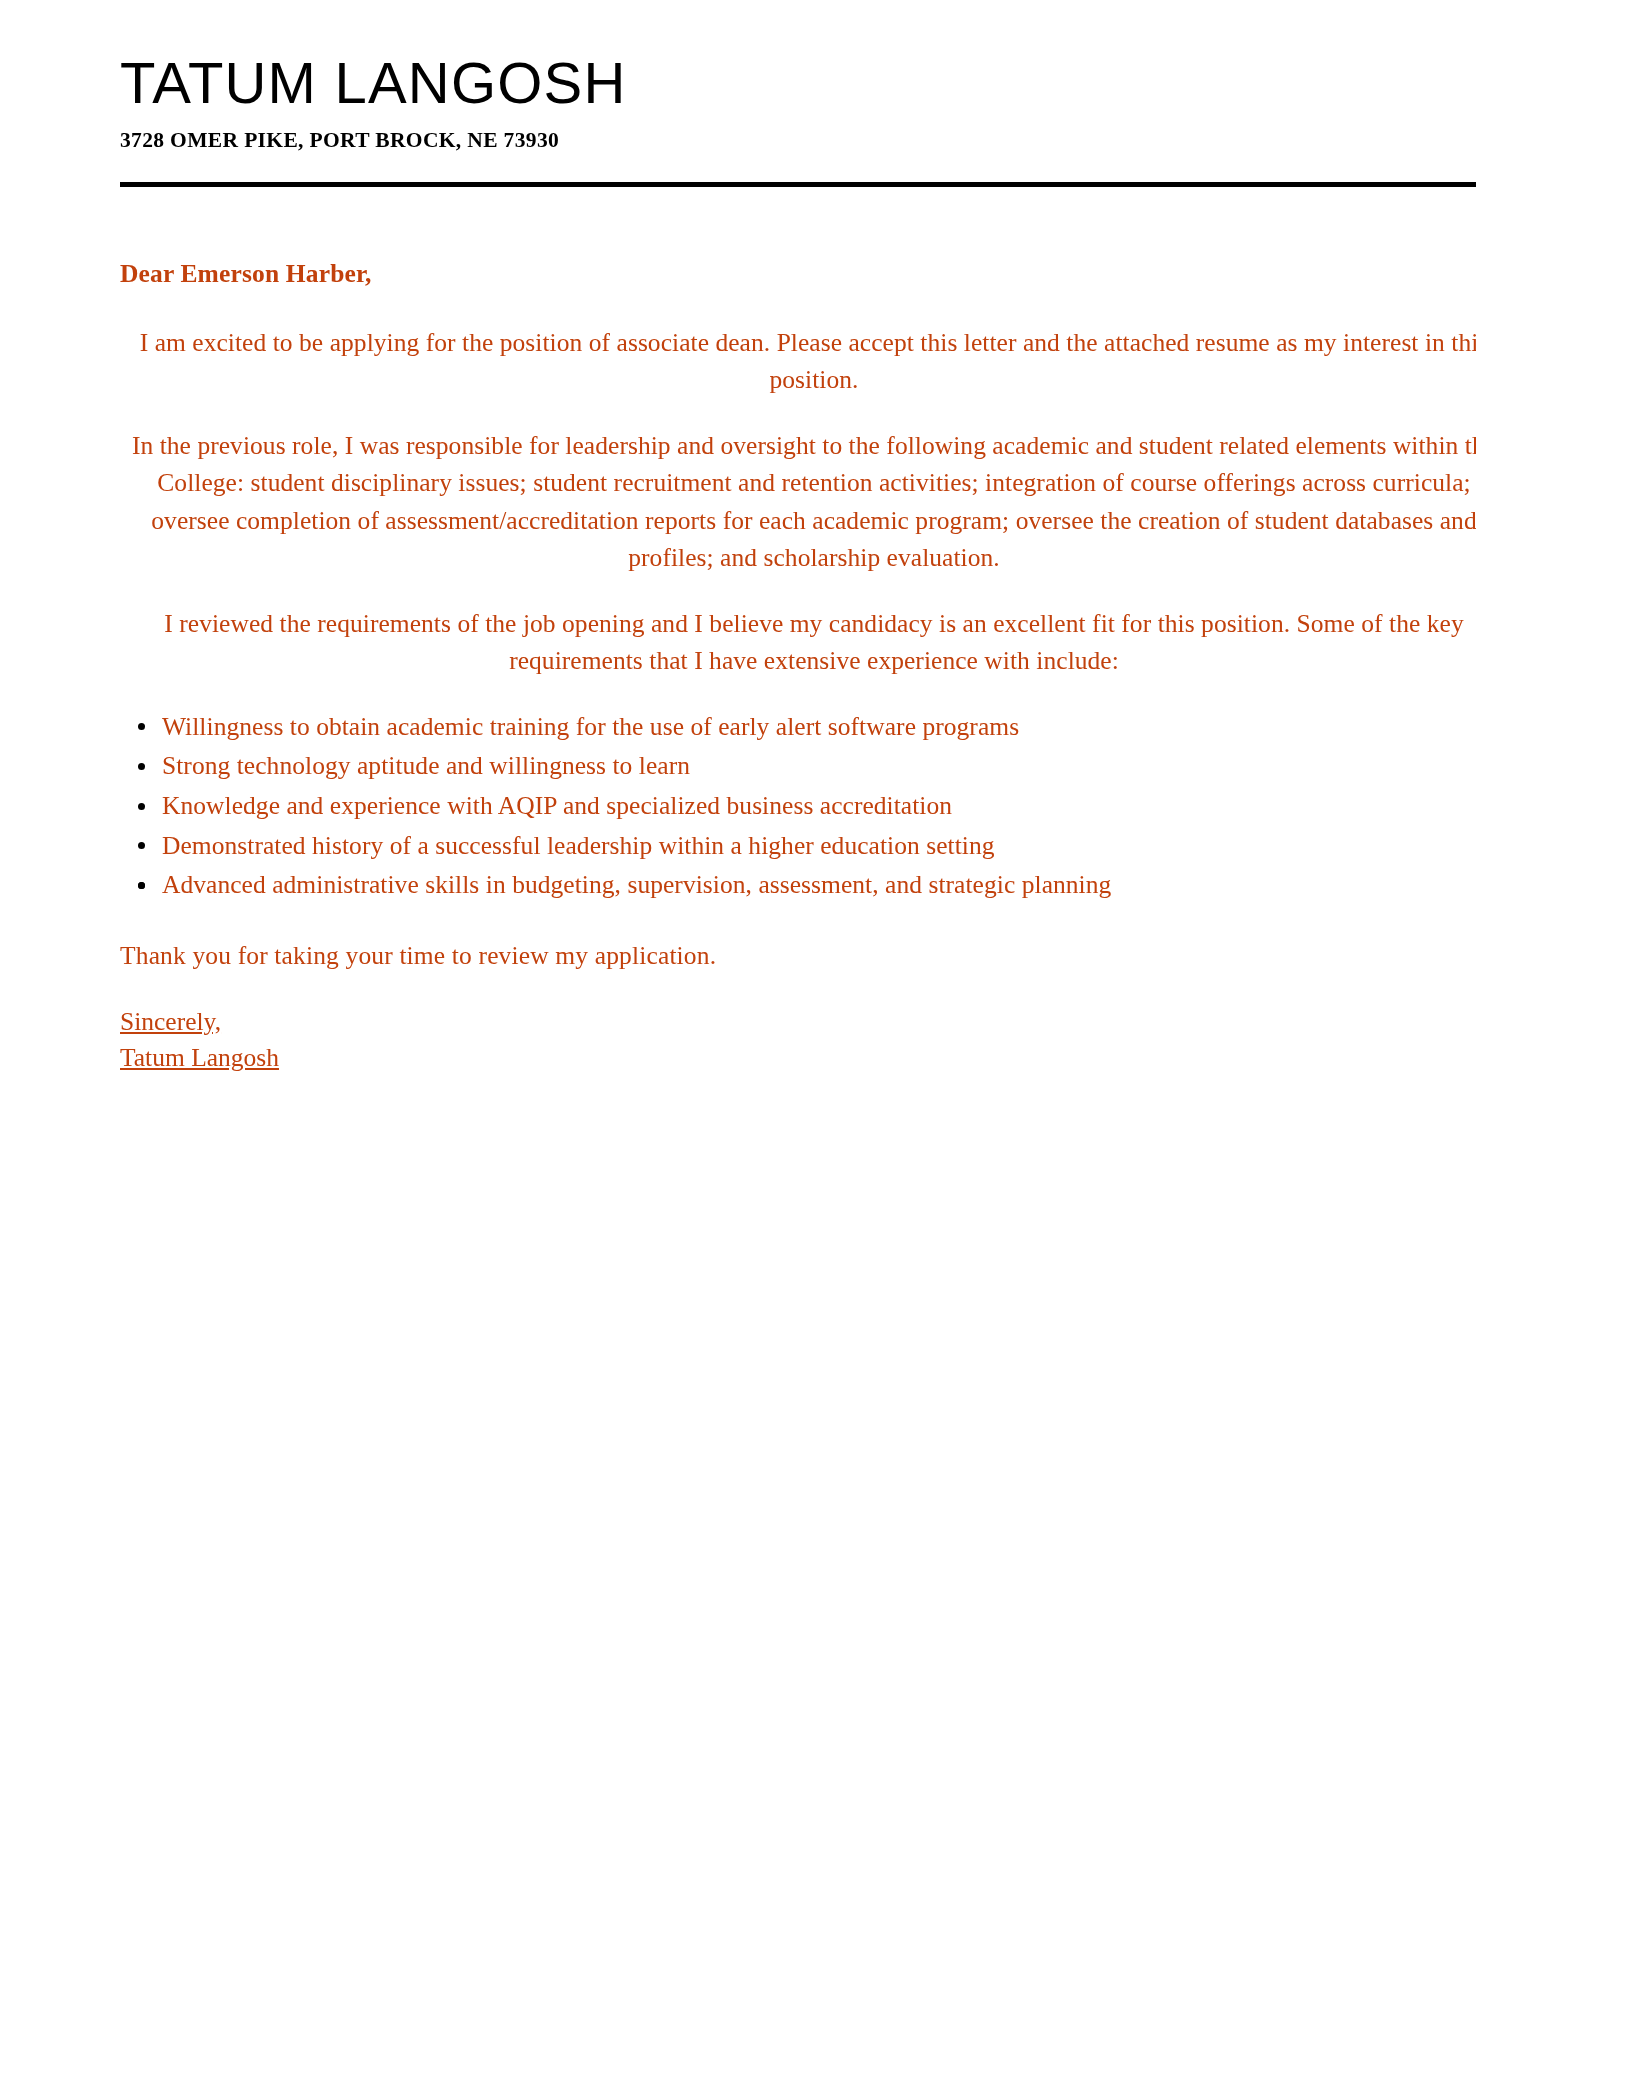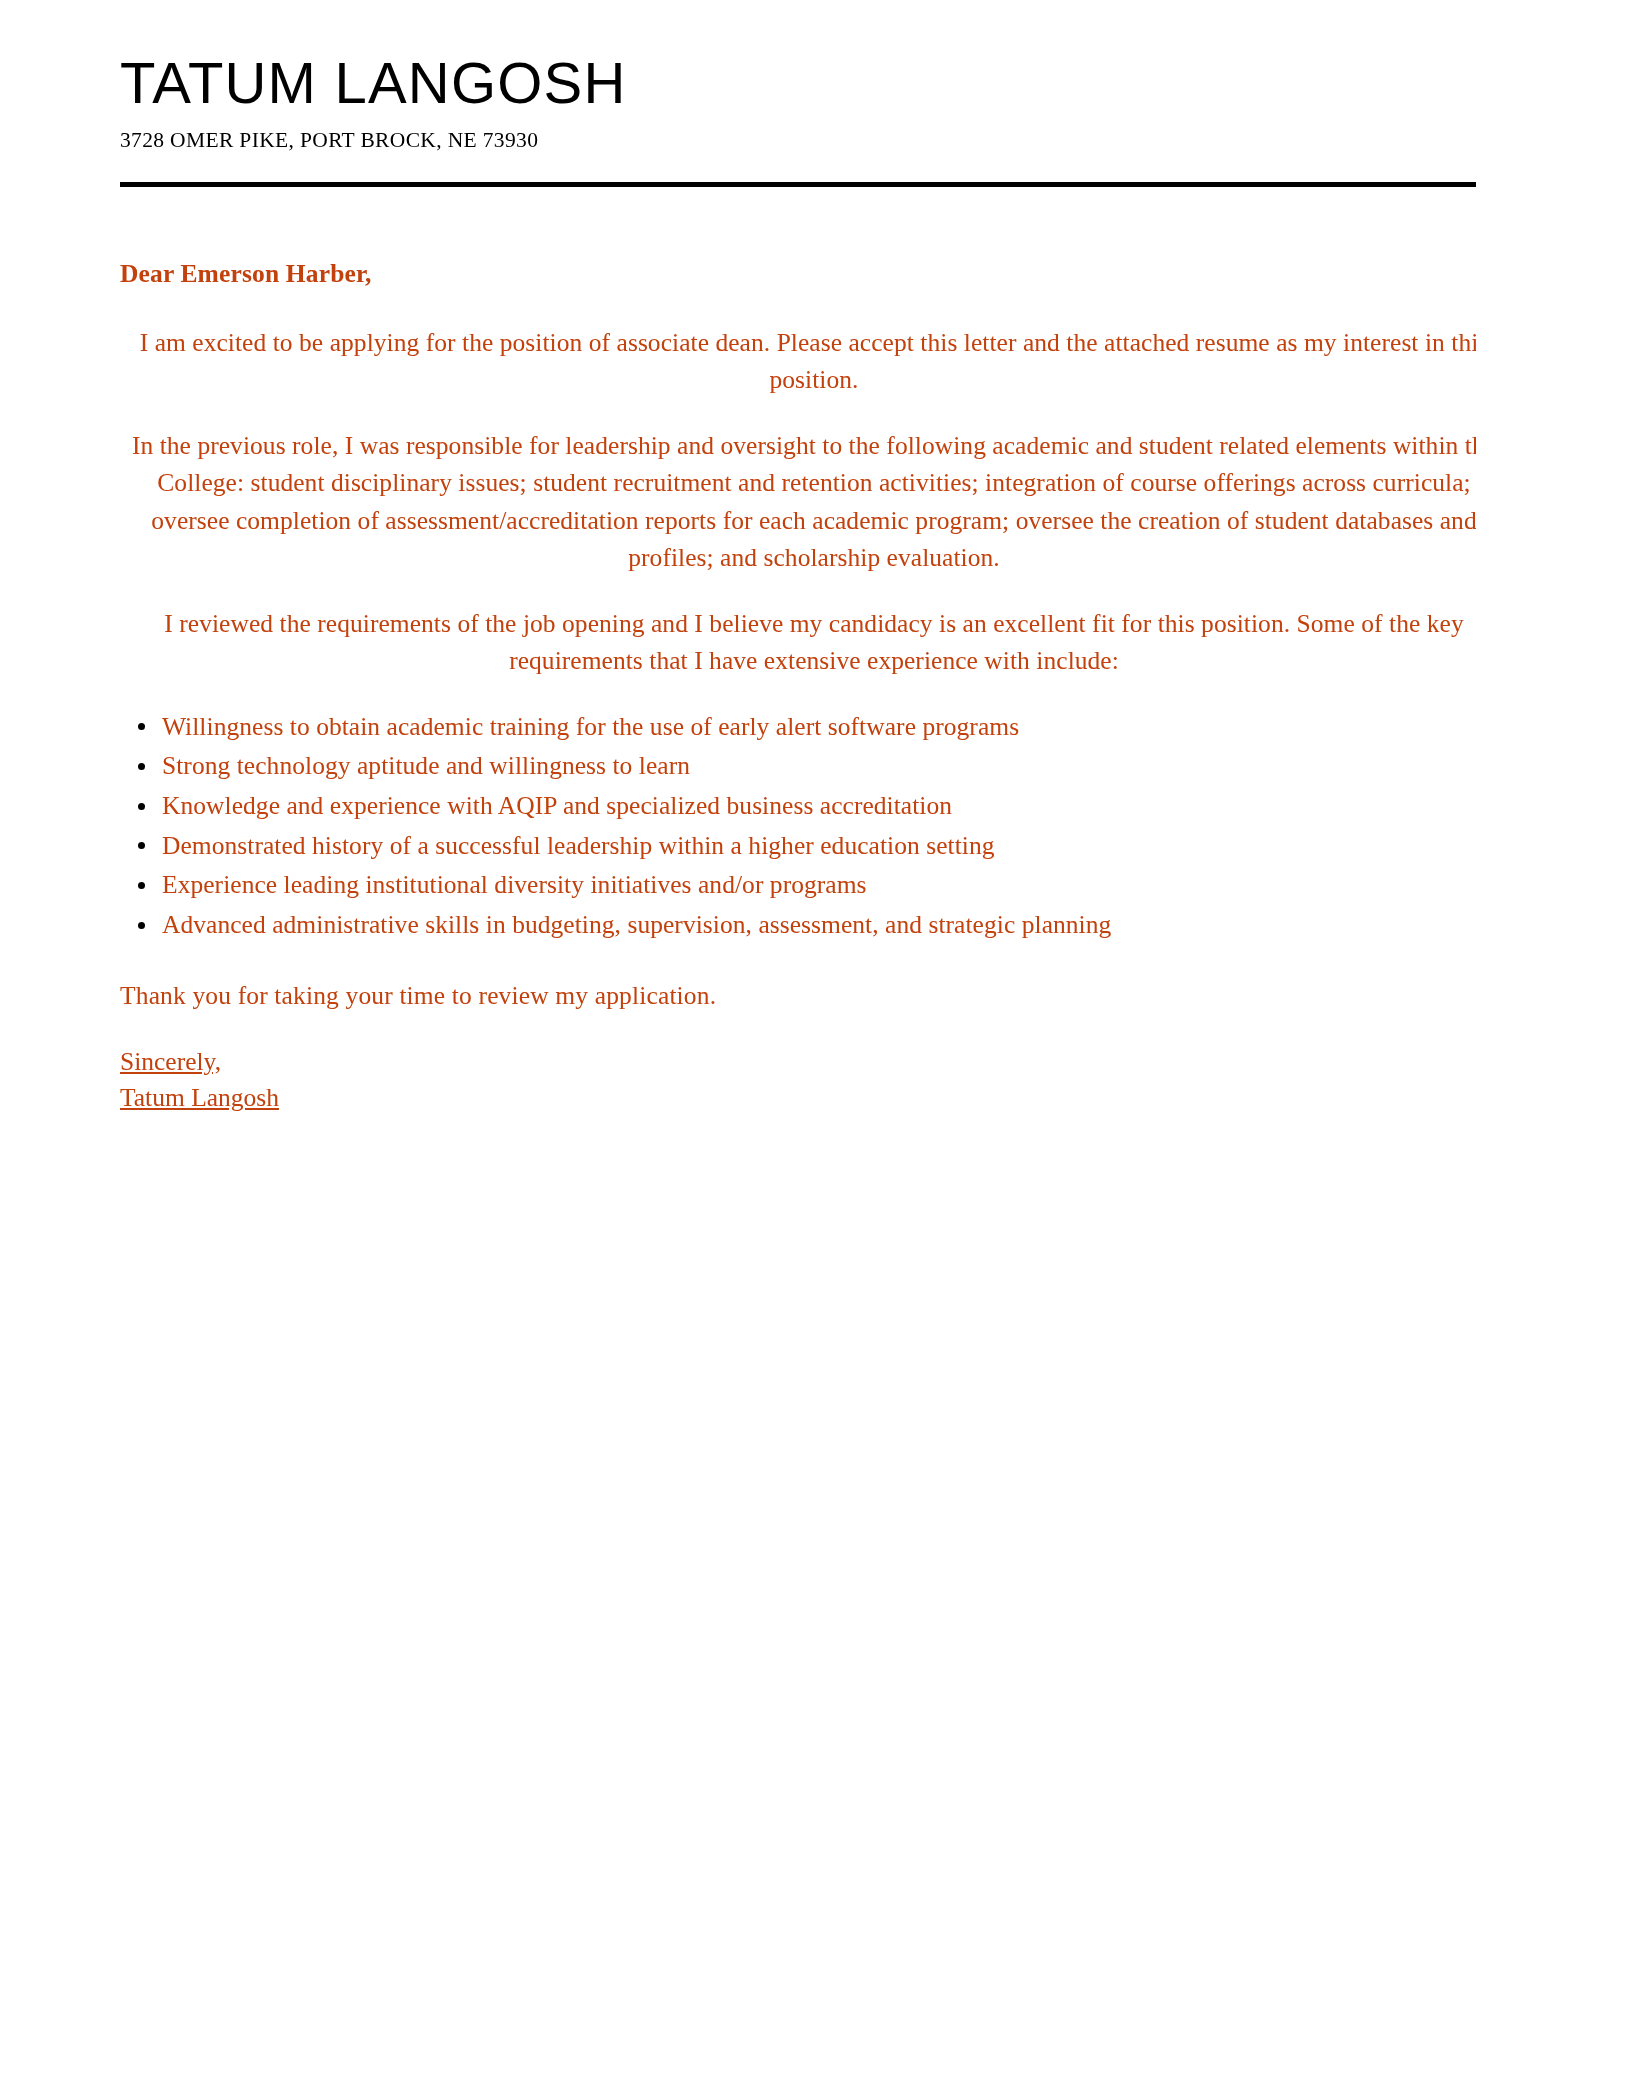--- a/index.html
+++ b/index.html
@@ -44,21 +44,21 @@
     letter-spacing: 1.2px;
     line-height: 1.08;
     color: #000000;
     margin: 0;
     white-space: nowrap;
   }
 
   .applicant-address {
     font-family: "Liberation Serif", "DejaVu Serif", serif;
     font-size: 21.5px;
-    font-weight: 400;
+    font-weight: 700;
     letter-spacing: 0.35px;
     line-height: 1.3;
     margin: 12px 0 0 0;
     color: #000000;
   }
 
   .header-rule {
     margin-top: 27px;
     width: 1388px;
     height: 5px;
@@ -161,21 +161,20 @@
         <li>
           <span class="bullet-dot"></span>
           <span>Knowledge and experience with AQIP and specialized business accreditation</span>
         </li>
         <li>
           <span class="bullet-dot"></span>
           <span>Demonstrated history of a successful leadership within a higher education setting</span>
         </li>
         <li>
           <span class="bullet-dot"></span>
-          <span>Experience leading institutional diversity initiatives and/or programs</span>
         </li>
         <li>
           <span class="bullet-dot"></span>
           <span>Advanced administrative skills in budgeting, supervision, assessment, and strategic planning</span>
         </li>
       </ul>
 
       <p class="closing-statement">Thank you for taking your time to review my application.</p>
 
       <p class="signoff">

